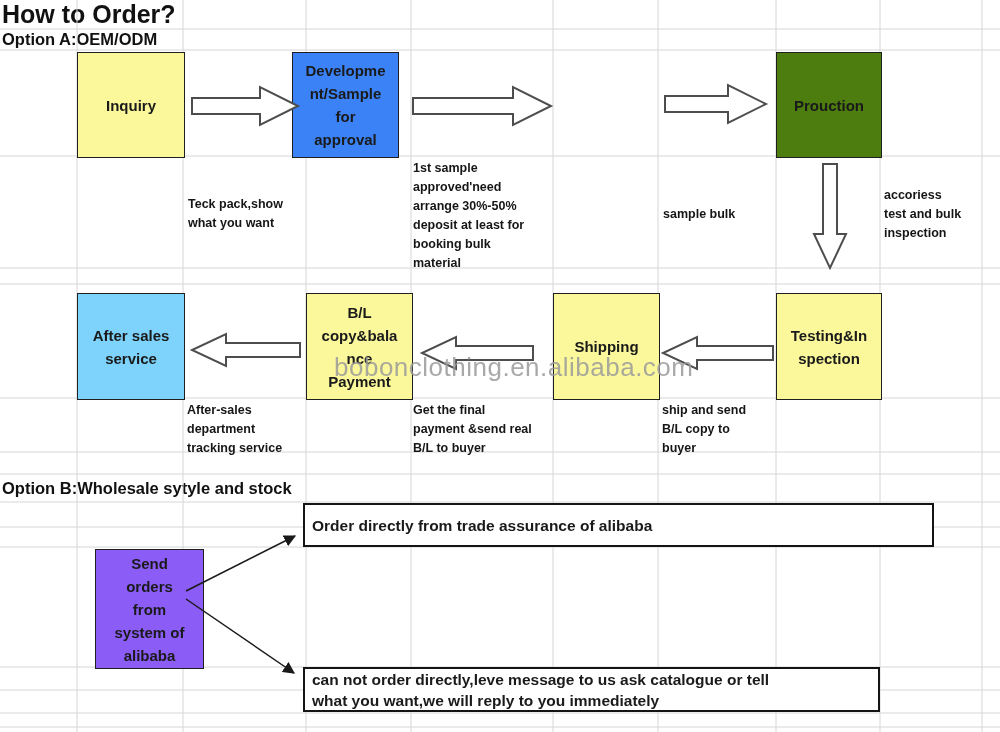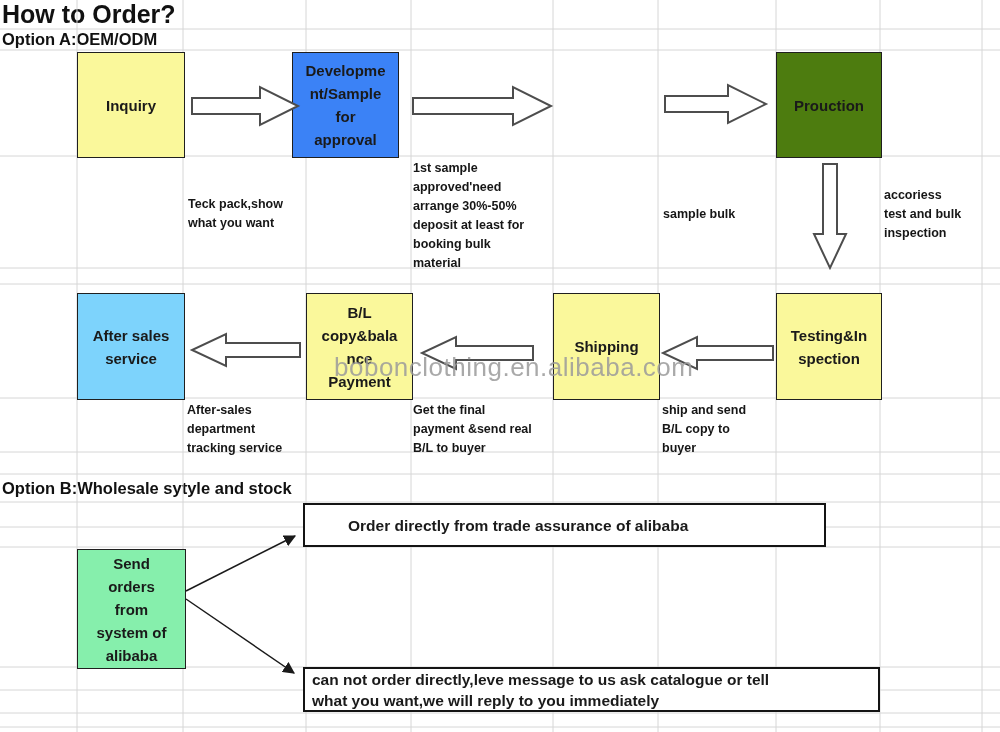--- a/index.html
+++ b/index.html
@@ -95,28 +95,28 @@
 Payment</span>
     </div>
   <div class="ybox" style="left: 553px; top: 293px; width: 105px; height: 105px; background: rgb(250, 248, 155); border-color: rgb(31, 31, 31);">
     <span>Shipping</span>
     </div>
   <div class="ybox" style="left: 776px; top: 293px; width: 104px; height: 105px; background: rgb(250, 248, 155); border-color: rgb(31, 31, 31);">
     <span>Testing&amp;In
 spection</span>
     </div>
 
-  <div class="ybox" style="left: 77px; top: 549px; width: 107px; height: 118px; background: #86efac; border-color: rgb(31, 31, 31);">
+  <div class="ybox" style="left: 95px; top: 549px; width: 107px; height: 118px; background: #8b5cf6; border-color: rgb(31, 31, 31);">
     <span>Send
 orders
 from
 system of
 alibaba</span>
     </div>
-  <div class="wbox" style="left:303px;top:503px;width:523px;height:44px;padding-left:36px;">
+  <div class="wbox" style="left:303px;top:503px;width:631px;height:44px;">
     <span>Order directly from trade assurance of alibaba</span>
     </div>
   <div class="wbox" style="left:303px;top:667px;width:577px;height:45px;">
     <span>can not order directly,leve message to us ask catalogue or tell
 what you want,we will reply to you immediately</span>
     </div>
 
   <div class="note" style="left:188px;top:195px;width:120px;">Teck pack,show
 what you want</div>
   <div class="note" style="left:413px;top:159px;width:135px;">1st sample

